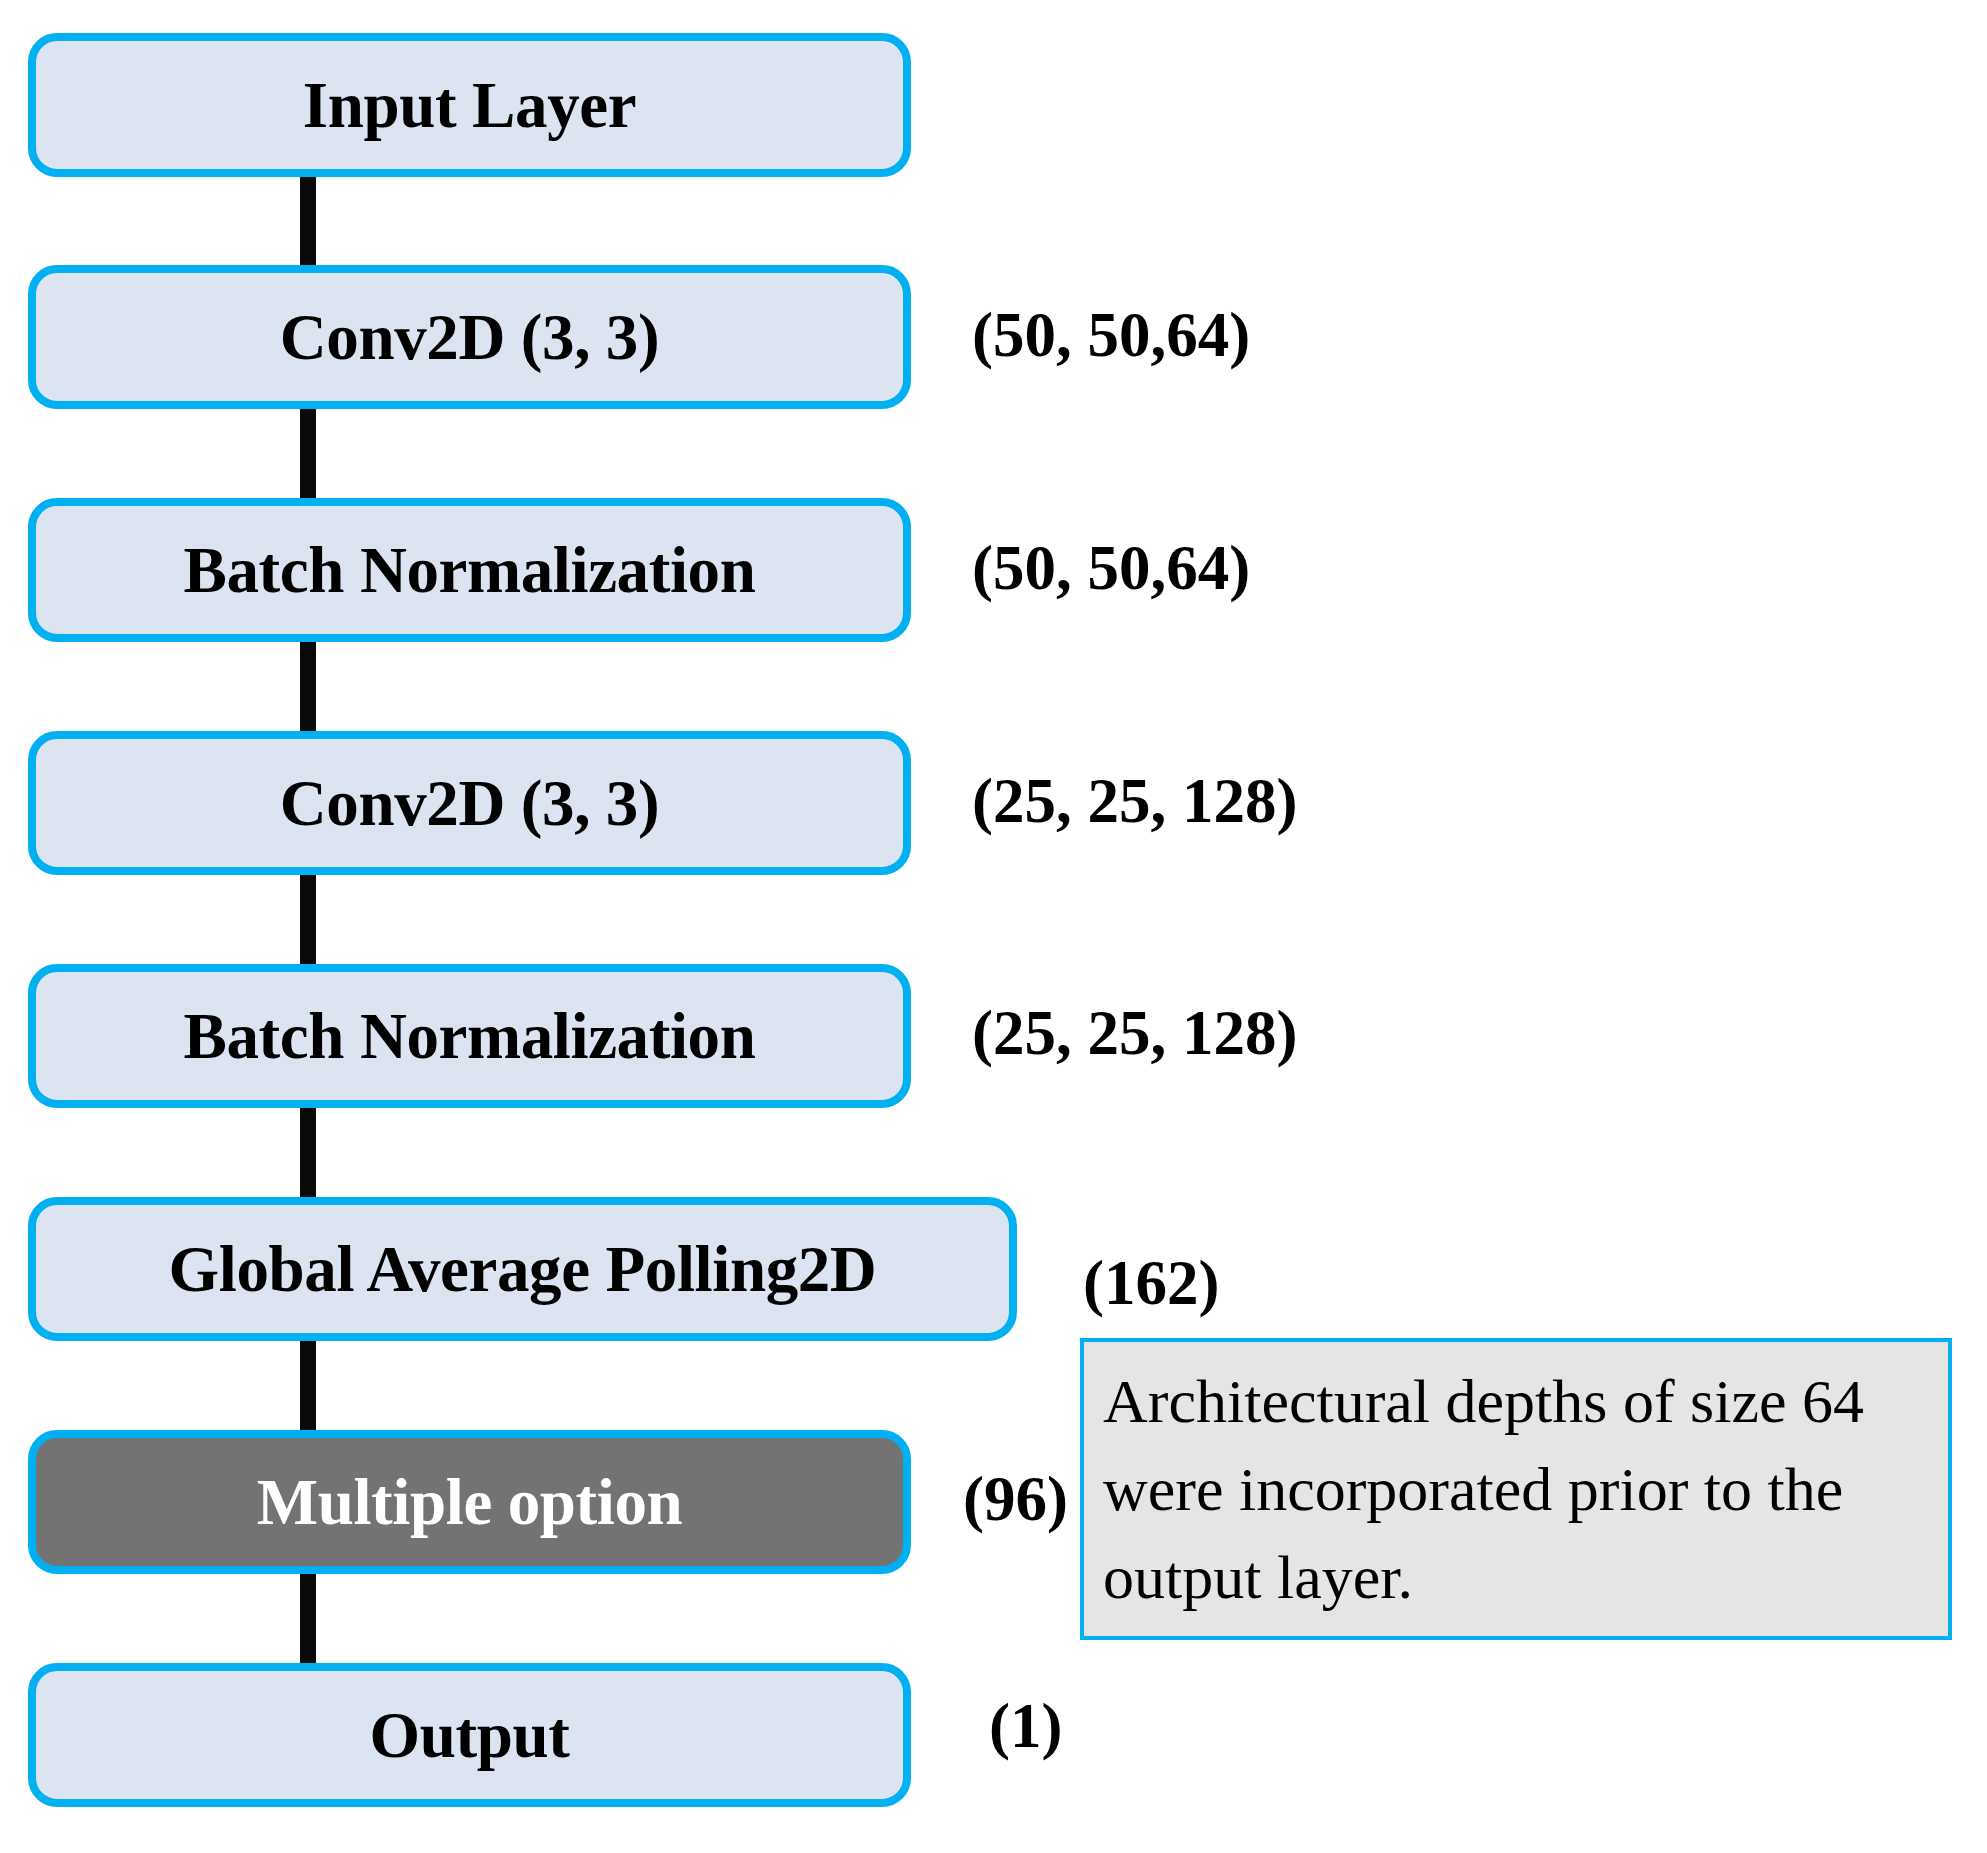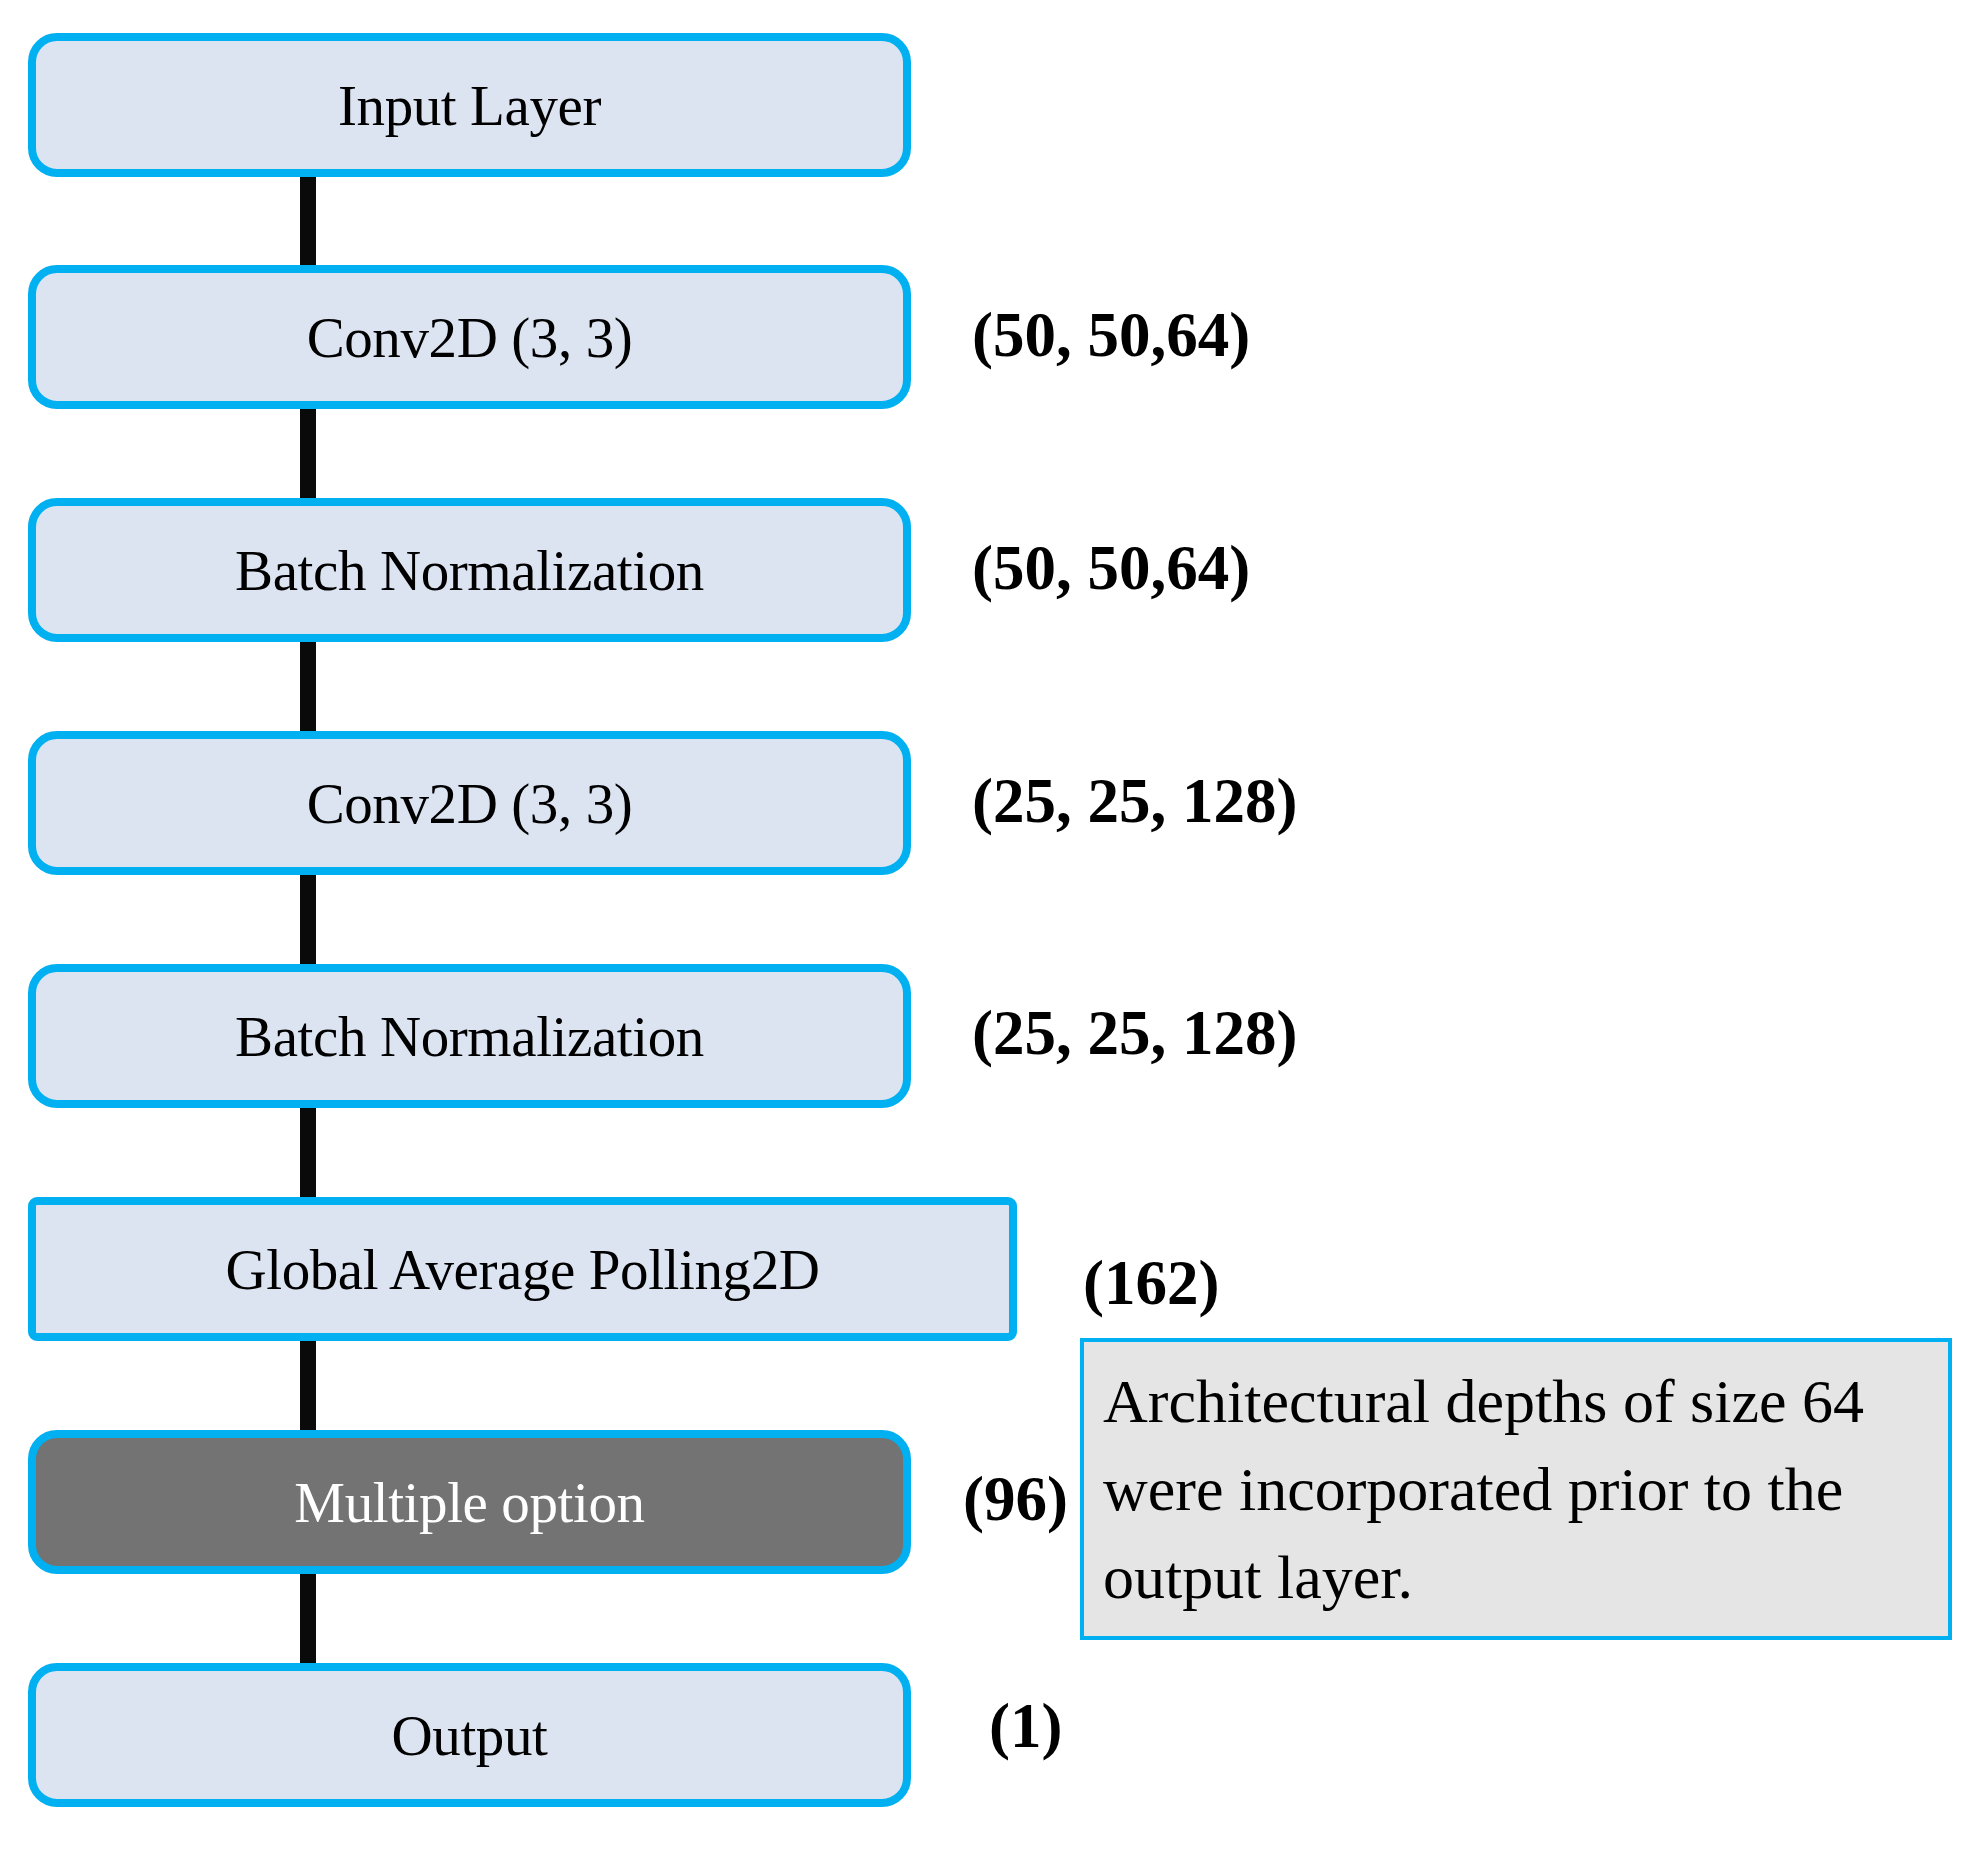--- a/index.html
+++ b/index.html
@@ -37,22 +37,22 @@
   }
   .layer-box.wide {
     width: 973px;
   }
   .layer-box.highlight {
     background: #737373;
   }
 
   .layer-label {
     font-family: "Liberation Serif", "DejaVu Serif", serif;
-    font-weight: normal;
-    font-size: 57px;
+    font-weight: bold;
+    font-size: 65px;
     line-height: 1;
     color: #000000;
     white-space: nowrap;
     letter-spacing: -0.4px;
     text-align: right;
   }
   .layer-box.highlight .layer-label {
     color: #ffffff;
   }
 
@@ -132,21 +132,21 @@
   <div class="layer-box" style="top:731px;">
     <span class="layer-label">Conv2D (3, 3)</span>
   </div>
   <div class="shape-label" style="left:972px; top:770px;">(25, 25, 128)</div>
 
   <div class="layer-box" style="top:964px;">
     <span class="layer-label">Batch Normalization</span>
   </div>
   <div class="shape-label" style="left:972px; top:1002px;">(25, 25, 128)</div>
 
-  <div class="layer-box wide" style="top:1197px;border-radius:9px;">
+  <div class="layer-box wide" style="top:1197px;">
     <span class="layer-label">Global Average Polling2D</span>
   </div>
   <div class="shape-label" style="left:1083px; top:1252px;">(162)</div>
 
   <div class="layer-box highlight" style="top:1430px;">
     <span class="layer-label">Multiple option</span>
   </div>
   <div class="shape-label" style="left:963px; top:1468px;">(96)</div>
 
   <div class="layer-box" style="top:1663px;">

